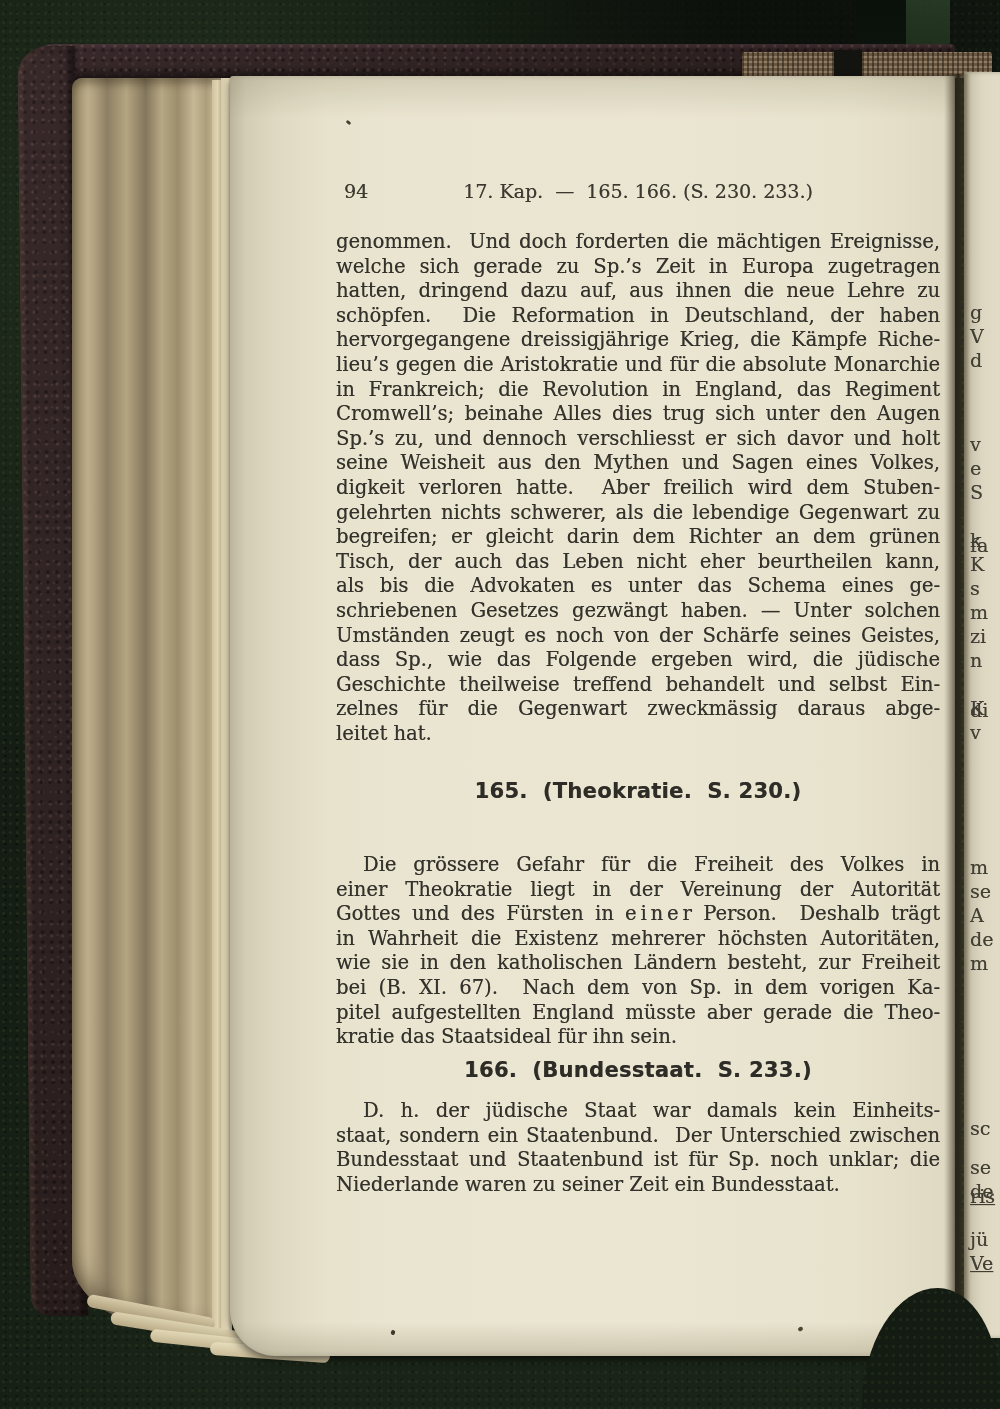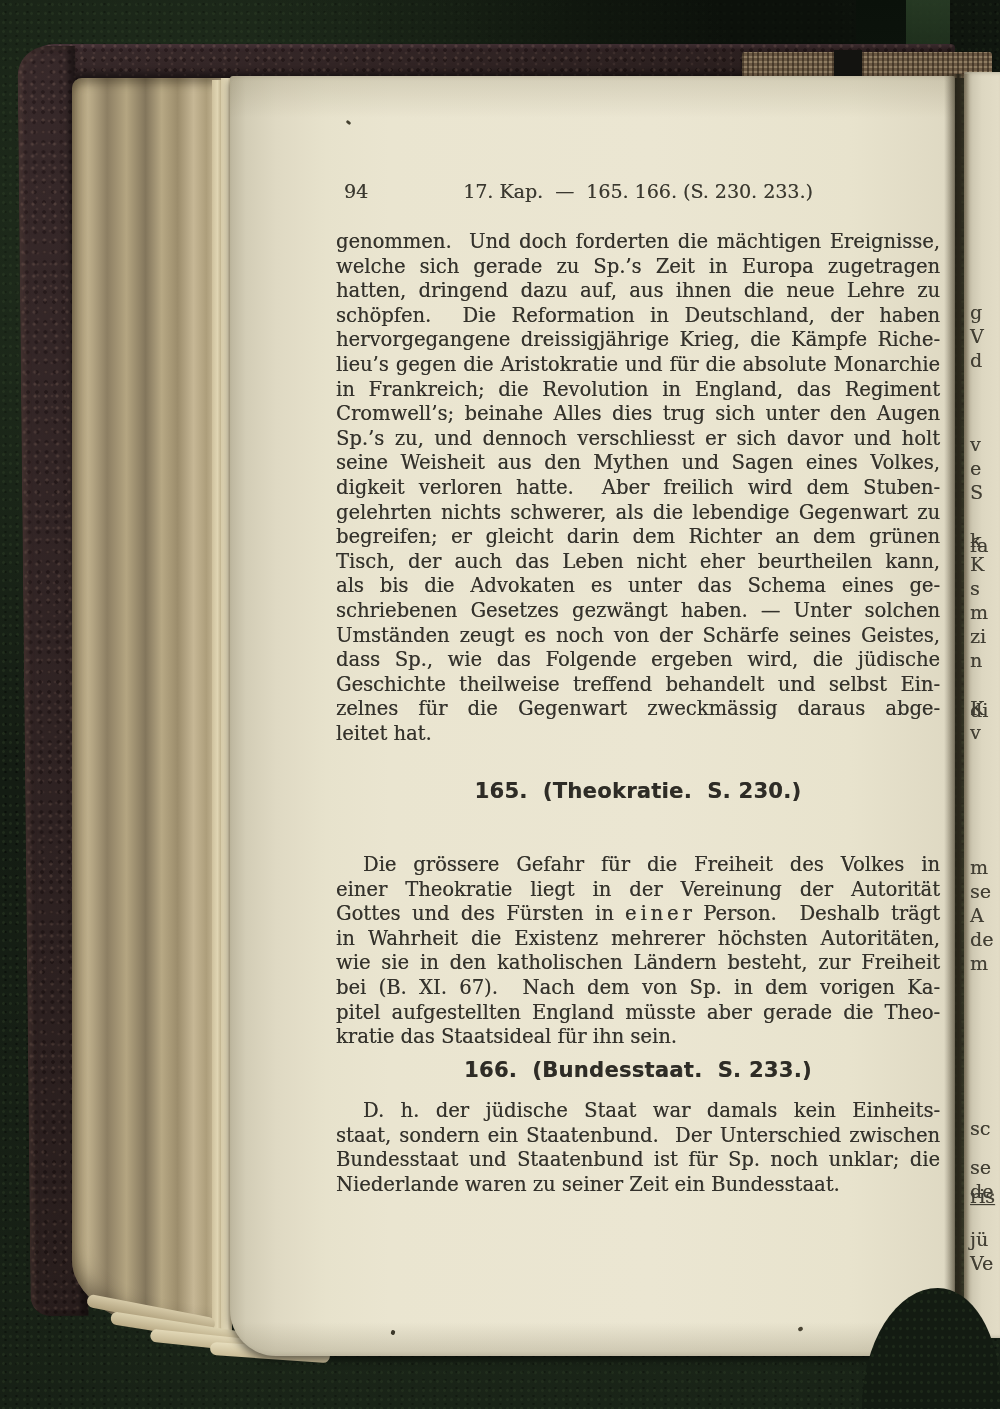--- a/index.html
+++ b/index.html
@@ -156,21 +156,21 @@
       <div class="frag" style="top: 855px;">m</div>
       <div class="frag" style="top: 879px;">se</div>
       <div class="frag" style="top: 903px;">A</div>
       <div class="frag" style="top: 927px;">de</div>
       <div class="frag" style="top: 951px;">m</div>
       <div class="frag" style="top: 1116px;">sc</div>
       <div class="frag" style="top: 1155px;">se</div>
       <div class="frag" style="top: 1179px;">de</div>
       <div class="frag" style="top: 1184px; text-decoration: underline;">ris</div>
       <div class="frag" style="top: 1227px;">jü</div>
-      <div class="frag last" style="top: 1251px;">Ve</div>
+      <div class="frag last" style="top: 1251px; text-decoration: underline;">Ve</div>
     </div>
 
   <div class="text-column">
     <div class="runhead">
       <span class="pagenum">94</span>
       <span class="rh-center">17. Kap.  —  165. 166. (S. 230. 233.)</span>
     </div>
 
     <div class="para p1">
         <div class="bodyline">genommen.  Und doch forderten die mächtigen Ereignisse,</div>

